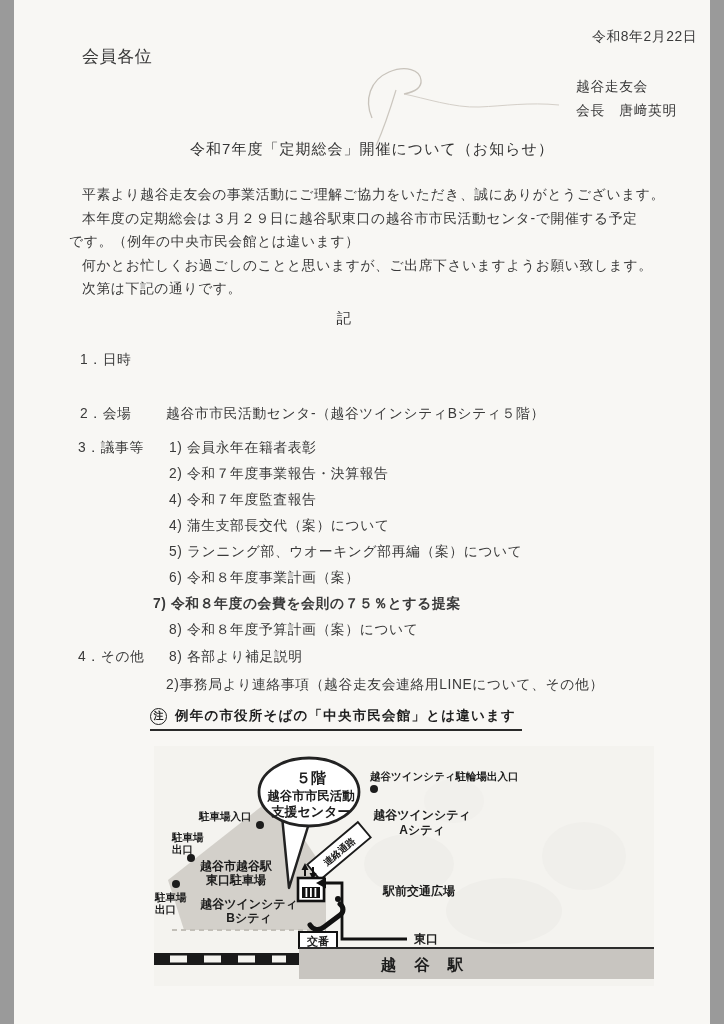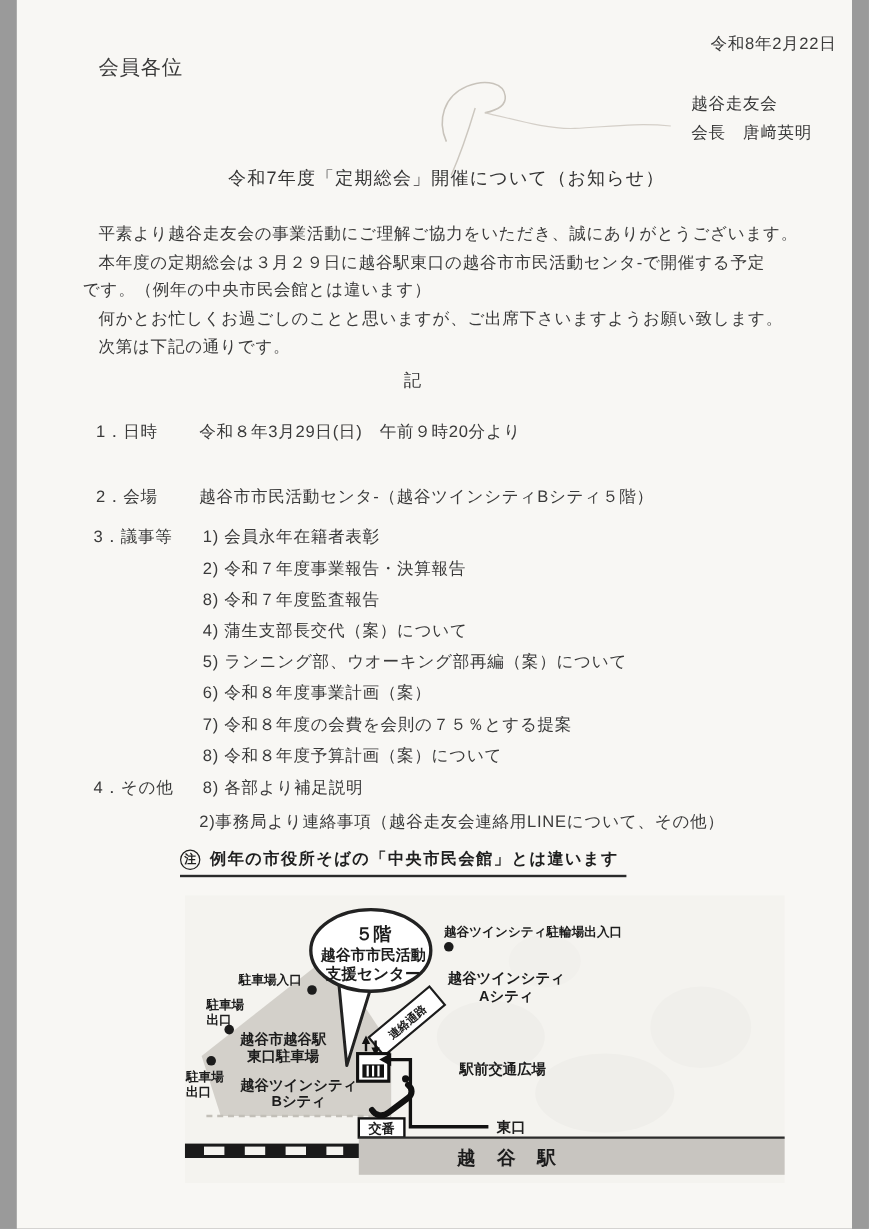--- a/index.html
+++ b/index.html
@@ -50,33 +50,32 @@
 
   <div class="line" style="left:68px; top:188px;">平素より越谷走友会の事業活動にご理解ご協力をいただき、誠にありがとうございます。</div>
   <div class="line" style="left:68px; top:212px;">本年度の定期総会は３月２９日に越谷駅東口の越谷市市民活動センタ-で開催する予定</div>
   <div class="line" style="left:68px; top:259px;">何かとお忙しくお過ごしのことと思いますが、ご出席下さいますようお願い致します。</div>
   <div class="line" style="left:55px; top:235px;">です。（例年の中央市民会館とは違います）</div>
   <div class="line" style="left:68px; top:282px;">次第は下記の通りです。</div>
 
   <div class="line rec-center" style="top:311px; font-size:14.5px;">記</div>
 
   <div class="line" style="left:66px; top:353px;">1．日時</div>
-  <div class="line" style="left:152px; top:353px;">令和８年3月29日(日)　午前９時20分より</div>
 
   <div class="line" style="left:66px; top:407px;">2．会場</div>
   <div class="line" style="left:152px; top:407px;">越谷市市民活動センタ-（越谷ツインシティBシティ５階）</div>
 
   <div class="line" style="left:64px; top:441px;">3．議事等</div>
   <div class="line" style="left:155px; top:441px;">1) 会員永年在籍者表彰</div>
   <div class="line" style="left:155px; top:467px;">2) 令和７年度事業報告・決算報告</div>
-  <div class="line" style="left:155px; top:493px;">8) 令和７年度監査報告</div>
+  <div class="line" style="left:155px; top:493px;">4) 令和７年度監査報告</div>
   <div class="line" style="left:155px; top:519px;">4) 蒲生支部長交代（案）について</div>
   <div class="line" style="left:155px; top:545px;">5) ランニング部、ウオーキング部再編（案）について</div>
   <div class="line" style="left:155px; top:571px;">6) 令和８年度事業計画（案）</div>
-  <div class="line" style="left:155px; top:597px;">7) 令和８年度の会費を会則の７５％とする提案</div>
+  <div class="line" style="left:139px; top:597px;font-weight:bold;">7) 令和８年度の会費を会則の７５％とする提案</div>
   <div class="line" style="left:155px; top:623px;">8) 令和８年度予算計画（案）について</div>
 
   <div class="line" style="left:64px; top:650px;">4．その他</div>
   <div class="line" style="left:155px; top:650px;">8) 各部より補足説明</div>
   <div class="line" style="left:152px; top:678px;">2)事務局より連絡事項（越谷走友会連絡用LINEについて、その他）</div>
 
   <div class="note-box">
     <span class="note-mark">注</span>
     <span>例年の市役所そばの「中央市民会館」とは違います</span>
   </div>

